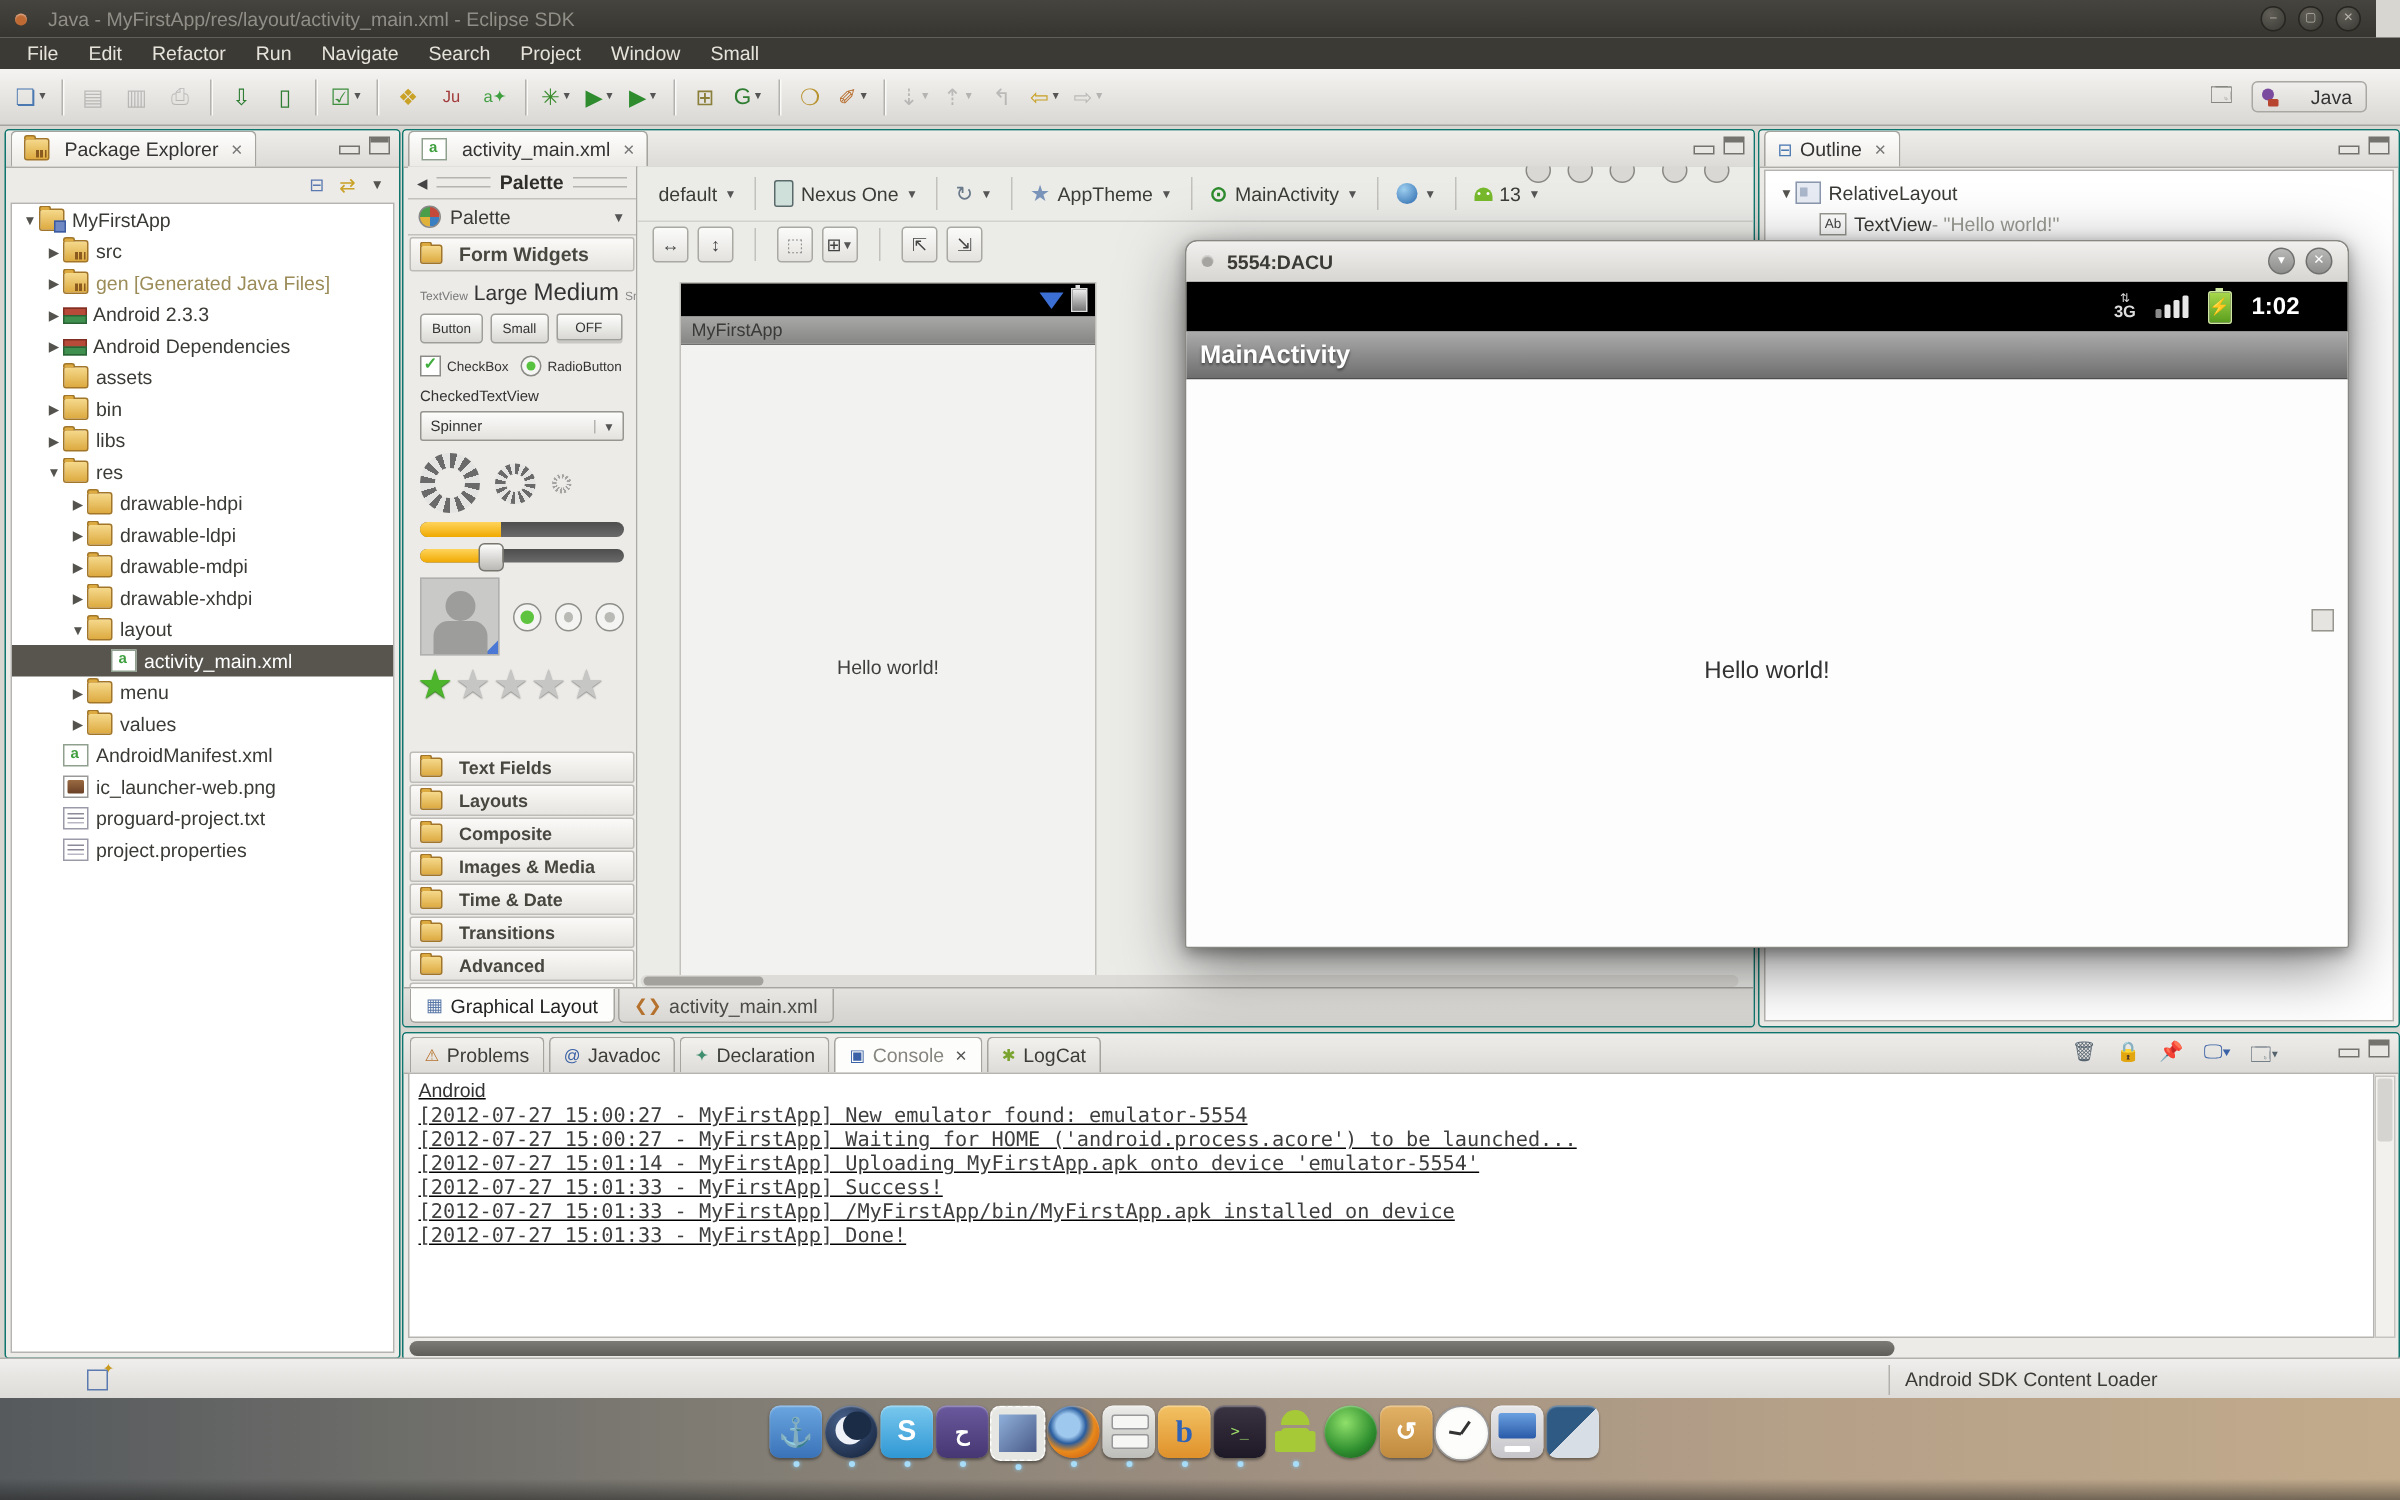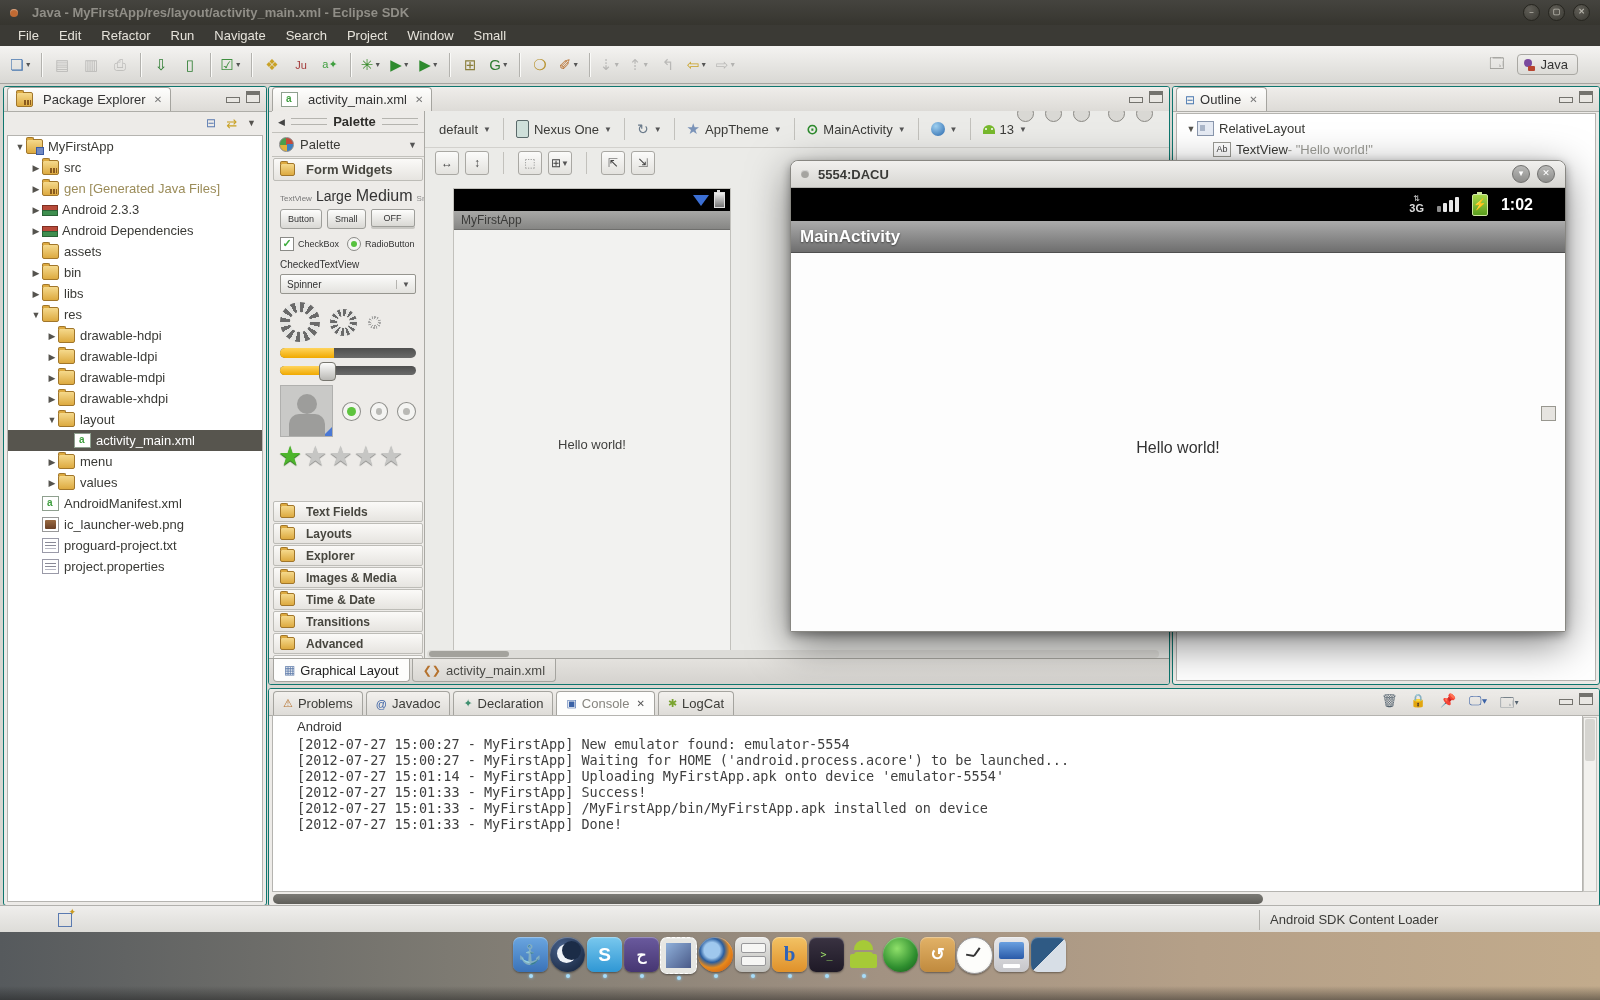--- a/index.html
+++ b/index.html
@@ -1,36 +1,36 @@
 <!DOCTYPE html>
 <html><head>
 <meta charset="utf-8">
 <style>
   html,body{margin:0;padding:0;background:#222;}
   #root{position:relative;width:1600px;height:1000px;overflow:hidden;background:#d8d6d1;
         font-family:"Liberation Sans",sans-serif;-webkit-font-smoothing:antialiased;}
   
-  .titlebar{position:absolute;left:0;top:0;right:0;height:25px;background:linear-gradient(#45443f,#36352f);
-            display:flex;align-items:center;color:#908e87;font-size:13px;font-weight:bold;justify-content:space-between;}
+  .titlebar{position:absolute;left:0;top:0;right:16px;height:25px;background:linear-gradient(#45443f,#36352f);
+            display:flex;align-items:center;color:#908e87;font-size:13px;font-weight:normal;justify-content:space-between;}
   .tb-dot{width:8px;height:8px;border-radius:50%;background:#c06a33;margin:0 14px 0 10px;box-shadow:inset 0 1px 1px rgba(255,255,255,.4);}
   .winbtns{margin-left:auto;display:flex;gap:8px;padding-right:10px;}
   .winbtn{width:15px;height:15px;border-radius:50%;background:radial-gradient(circle at 35% 30%,#605e57,#3a3933);
           border:1px solid #26251f;color:#b5b3aa;font-size:8px;line-height:13px;text-align:center;}
   .menubar{position:absolute;left:0;top:25px;right:0;height:21px;background:#3b3a35;display:flex;align-items:center;
            color:#e6e3db;font-size:13px;padding-left:8px;}
   .menu-item{padding:0 10px;line-height:21px;}
   .toolbar{position:absolute;left:0;top:46px;right:0;height:37px;background:linear-gradient(#f4f3f1,#d9d8d4);
            border-bottom:1px solid #a5a4a0;display:flex;align-items:center;padding:0 8px;}
   .tgroup{display:flex;align-items:center;gap:3px;}
   .tsep{width:1px;height:24px;background:#b3b2ae;box-shadow:1px 0 0 #fafaf8;margin:0 7px;}
   .tbtn{min-width:22px;height:24px;padding:0 2px;border-radius:3px;display:flex;align-items:center;justify-content:center;font-size:15px;}
   .tbtn .caret{font-size:7px;color:#555;margin-left:1px;}
   .tbtn.dis{opacity:.35;filter:grayscale(1);}
   .persp{margin-left:auto;display:flex;align-items:center;gap:12px;padding-right:14px;}
-  .persp-btn{display:flex;align-items:center;gap:4px;background:linear-gradient(#efeeec,#dcdbd7);
+  .persp-btn{display:flex;align-items:center;gap:20px;background:linear-gradient(#efeeec,#dcdbd7);
              border:1px solid #a9a8a3;border-radius:4px;padding:2px 9px 2px 6px;font-size:13px;color:#333;}
   .jicon{width:13px;height:13px;position:relative;}
   .jicon::before{content:"";position:absolute;left:0;top:1px;width:8px;height:8px;border-radius:50%;background:#7a4a9e;}
   .jicon::after{content:"";position:absolute;left:4px;bottom:0;width:7px;height:5px;background:#b8452f;border-radius:1px;}
   
   .panel{position:absolute;background:#edebe8;border:1px solid #0f766e;border-radius:3px;overflow:hidden;}
   .ptabrow{height:24px;display:flex;align-items:flex-end;background:linear-gradient(#efedea,#dddbd7);
            border-bottom:1px solid #aeada8;position:relative;}
   .ptab{background:linear-gradient(#fefefd,#eceae6);border:1px solid #a5a49f;border-bottom:none;
         border-radius:4px 4px 0 0;padding:0 8px;display:flex;align-items:center;gap:5px;
@@ -150,21 +150,21 @@
   .out-val{color:#9a9a94;}
   
   #con{left:268px;top:688px;width:1330px;height:217px;}
   .ctabrow{height:26px;display:flex;align-items:flex-end;background:linear-gradient(#efedea,#dddbd7);border-bottom:1px solid #aeada8;padding-left:4px;position:relative;}
   .ctab{display:flex;align-items:center;gap:5px;height:23px;padding:0 9px;font-size:13px;color:#3c3c38;
         border:1px solid #a5a49f;border-bottom:none;border-radius:4px 4px 0 0;background:linear-gradient(#f3f1ee,#dedcd8);margin-right:3px;}
   .ctab.on{background:#fdfdfc;color:#87857f;}
   .ctab .x{font-size:10px;color:#555;margin-left:2px;}
   .ctab .cic{font-size:11px;}
   .con-tools{position:absolute;right:80px;top:4px;display:flex;gap:13px;font-size:13px;color:#55636f;}
-  .con-body{position:absolute;left:3px;right:16px;top:26px;bottom:14px;background:#fff;border:1px solid #b5b4b0;overflow:hidden;padding:3px 0 0 24px;}
+  .con-body{position:absolute;left:3px;right:16px;top:26px;bottom:14px;background:#fff;border:1px solid #b5b4b0;overflow:hidden;padding:3px 0 0 6px;text-decoration:underline;}
   .con-label{font-size:13px;color:#333;height:17px;}
   .con-line{font-family:"DejaVu Sans Mono",monospace;font-size:13.5px;line-height:16px;color:#3f3f3f;white-space:pre;}
   .con-h{position:absolute;left:4px;bottom:2px;height:10px;width:990px;background:linear-gradient(#7c7b76,#5f5e59);border-radius:5px;}
   .con-v{position:absolute;right:2px;top:28px;bottom:14px;width:12px;background:#f2f1ee;border:1px solid #c5c4c0;}
   .con-v::before{content:"";position:absolute;left:1px;right:1px;top:1px;height:42px;background:#d5d4d0;border-radius:2px;}
   
   .statusbar{position:absolute;left:0;right:0;top:905px;height:27px;background:linear-gradient(#efeeec,#dcdbd7);
              border-top:1px solid #b2b1ad;display:flex;align-items:center;font-size:13px;color:#3b3b38;}
   .sb-icon{width:12px;height:12px;border:1px solid #5a7ab0;background:linear-gradient(#eaf0fa,#b9ccе8);margin-left:58px;position:relative;}
   .sb-icon::after{content:"✦";position:absolute;right:-5px;top:-7px;color:#c99a1e;font-size:9px;}
@@ -579,21 +579,21 @@
             <div class="pal-cat">
               <span class="ti ti-folder"></span>
               <span>Text Fields</span>
             </div>
             <div class="pal-cat">
               <span class="ti ti-folder"></span>
               <span>Layouts</span>
             </div>
             <div class="pal-cat">
               <span class="ti ti-folder"></span>
-              <span>Explorer</span>
+              <span>Composite</span>
             </div>
             <div class="pal-cat">
               <span class="ti ti-folder"></span>
               <span>Images &amp; Media</span>
             </div>
             <div class="pal-cat">
               <span class="ti ti-folder"></span>
               <span>Time &amp; Date</span>
             </div>
             <div class="pal-cat">

